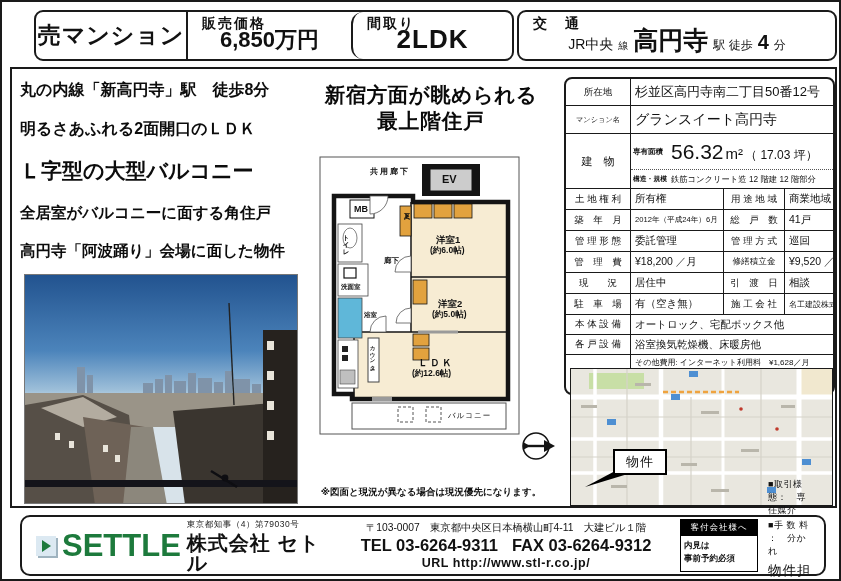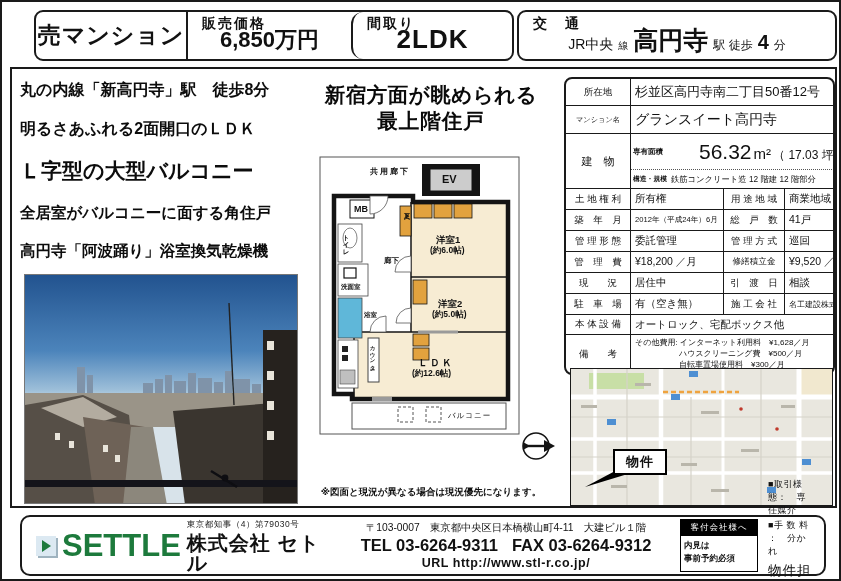--- a/index.html
+++ b/index.html
@@ -53,31 +53,31 @@
   .dth{display:flex; align-items:center; justify-content:center; font-size:9.5px; padding:0 2px;
        border-right:1px solid #1a1a1a; flex-shrink:0; white-space:nowrap;}
   .lab1{width:60px;} .val1{width:84px; border-right:1px solid #1a1a1a;}
   .lab2{width:56px; border-right:1px solid #1a1a1a;} .val2{flex:1; border-right:none;}
   .dval{display:flex; align-items:center; padding:0 4px; font-size:10.5px; white-space:nowrap; overflow:hidden;}
   .bwrap{flex:1; display:flex; flex-direction:column;}
   .brow1{flex:1; display:flex; align-items:center; border-bottom:1px dotted #555;}
   .brow2{height:18px; display:flex; align-items:center;}
   .sublab{width:38px; font-size:7.5px; font-weight:bold; padding-left:2px; flex-shrink:0;}
   .areaval{display:flex; align-items:baseline; gap:2px; white-space:nowrap;}
-  .areaval .num{font-size:21px;margin-left:28px;} .areaval .unit{font-size:15px;} .areaval .tsubo{font-size:12px;}
+  .areaval .num{font-size:21px;} .areaval .unit{font-size:15px;} .areaval .tsubo{font-size:12px;}
   .structval{font-size:8.3px; white-space:nowrap;}
   .addrval{font-size:13px;} .nameval{font-size:14px;}
   .tinylab{font-size:7.2px;}
   .remarks{flex:1; font-size:8px; line-height:1.35; padding:3px 0 2px 4px;}
   .remarks .ind{padding-left:44px;}
 
   
   .map{border:1.5px solid #1a1a1a; background:#e9e7df; overflow:hidden;}
   .map svg{display:block;}
-  .bukken{position:absolute; border:2.5px solid #000; background:#fff; font-size:13px; font-weight:bold;
+  .bukken{position:absolute; border:2.5px solid #000; background:#fff; font-size:13px; font-weight:normal;
           display:flex; align-items:center; justify-content:center; letter-spacing:1px;}
 
   
   .footer{border:2px solid #1a1a1a; border-radius:10px; background:#fff;
           display:flex; align-items:center; padding:4px 10px 4px 14px; gap:10px;}
   .logoblk{display:flex; align-items:center; gap:6px; width:296px; flex-shrink:0;}
   .logoicon{width:20px; height:20px; background:#dce9f2; box-shadow:2px 2px 0 #9fb3bf;
             display:flex; align-items:center; justify-content:center; flex-shrink:0;}
   .tri{width:0; height:0; border-left:9px solid #1d7a3c; border-top:6px solid transparent; border-bottom:6px solid transparent;}
   .settle{font-size:31px; font-weight:bold; color:#1d7a3c; letter-spacing:0px; line-height:1;}
@@ -127,21 +127,21 @@
     </div>
   </div>
 
   <div class="abs mainbox" style="left:8px; top:65px; width:827px; height:441px;"></div>
 
   <div class="abs copycol" style="left:18px; top:78px; width:286px; height:182px;">
     <div class="copyline cp-n">丸の内線「新高円寺」駅　徒歩8分</div>
     <div class="copyline cp-n">明るさあふれる2面開口のＬＤＫ</div>
     <div class="copyline cp-big">Ｌ字型の大型バルコニー</div>
     <div class="copyline cp-s">全居室がバルコニーに面する角住戸</div>
-    <div class="copyline cp-s">高円寺「阿波踊り」浴室換気乾燥機</div>
+    <div class="copyline cp-s">高円寺「阿波踊り」会場に面した物件</div>
   </div>
 
   <div class="abs photo" style="left:22px; top:272px; width:274px; height:230px;">
     <svg width="274" height="230" viewBox="0 0 274 230">
       <defs>
         <linearGradient id="sky" x1="0" y1="0" x2="0" y2="1">
           <stop offset="0" stop-color="#22538f"></stop>
           <stop offset="0.33" stop-color="#4c84bb"></stop>
           <stop offset="0.5" stop-color="#9dbfd9"></stop>
           <stop offset="0.56" stop-color="#d8e3ea"></stop>
@@ -335,20 +335,24 @@
     <div class="dtr" style="height:20px;">
       <div class="dth lab1">駐　車　場</div>
       <div class="dval val1">有（空き無）</div>
       <div class="dth lab2">施 工 会 社</div>
       <div class="dval val2" style="font-size:8px;">名工建設株式会社</div>
     </div>
     <div class="dtr" style="height:19px;">
       <div class="dth lab1">本 体 設 備</div>
       <div class="dval val2">オートロック、宅配ボックス他</div>
     </div>
+    <div class="dtr" style="height:19px;">
+      <div class="dth lab1">各 戸 設 備</div>
+      <div class="dval val2">浴室換気乾燥機、床暖房他</div>
+    </div>
     <div class="dtr" style="height:38px;">
       <div class="dth lab1">備　　考</div>
       <div class="remarks">
         <div>その他費用: インターネット利用料　¥1,628／月</div>
         <div class="ind">ハウスクリーニング費　¥500／月</div>
         <div class="ind">自転車置場使用料　¥300／月</div>
       </div>
     </div>
   </div>
 

